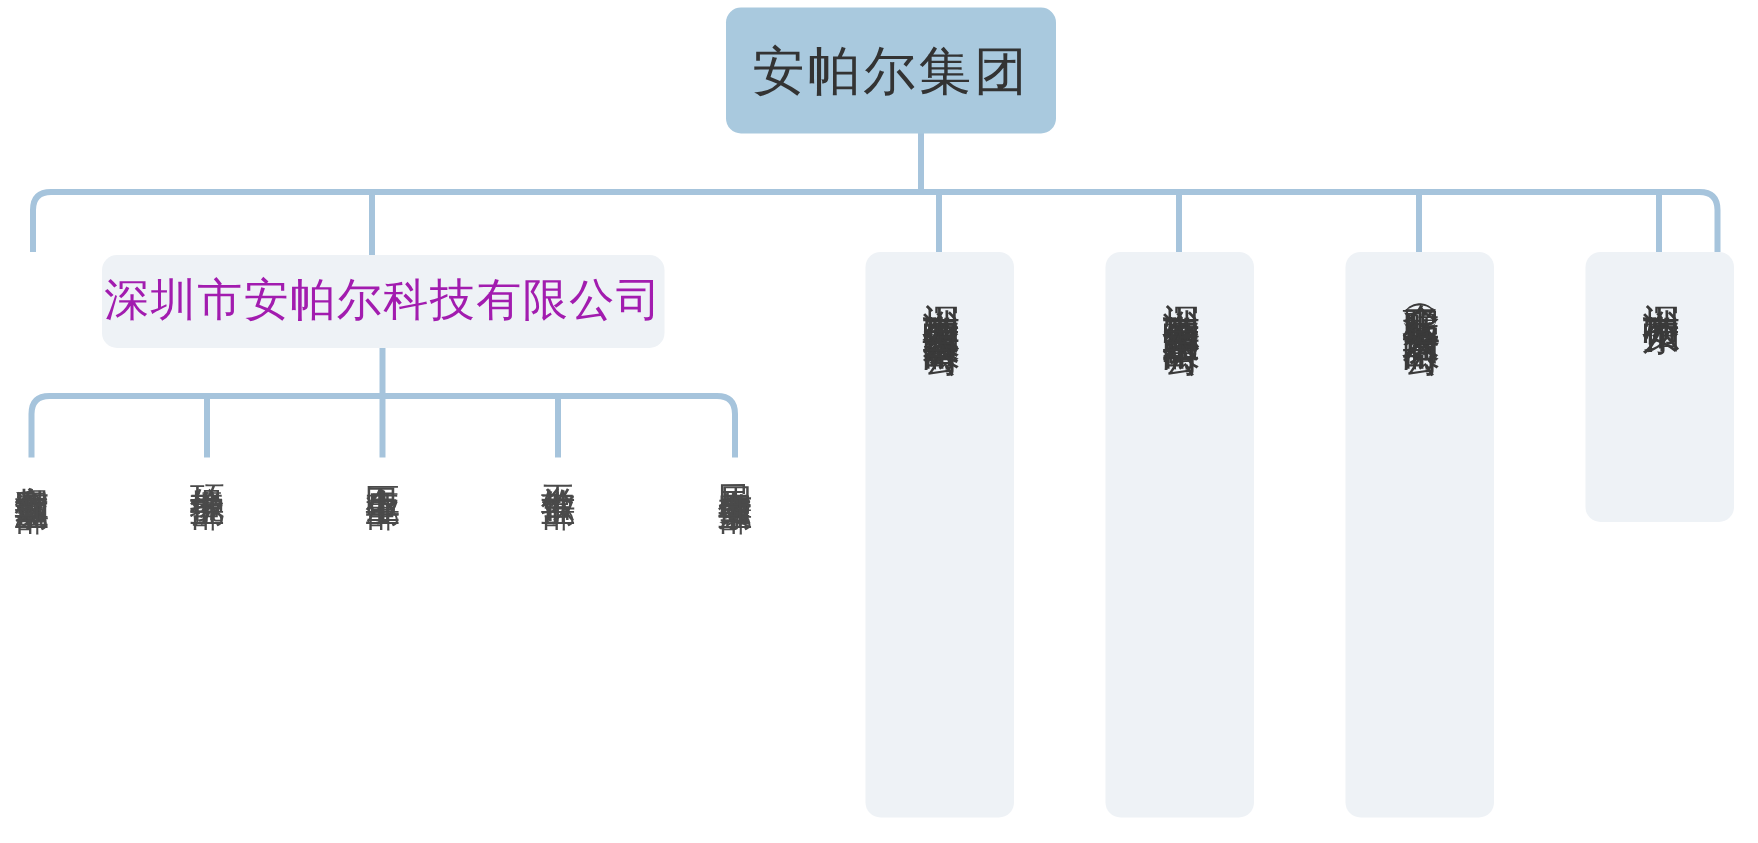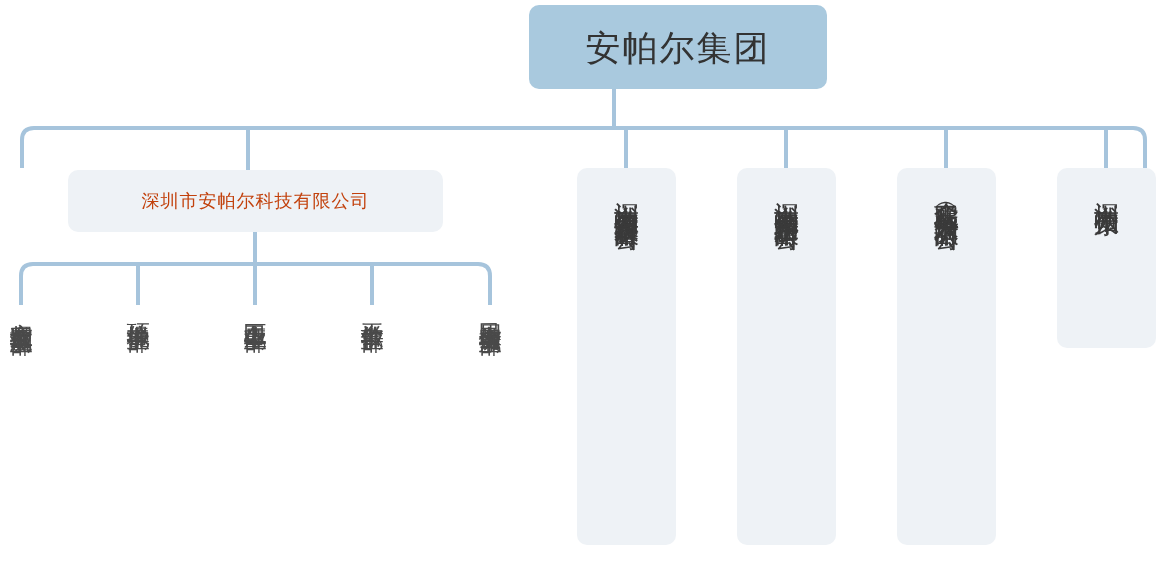--- a/index.html
+++ b/index.html
@@ -17,21 +17,21 @@
     background:#a9c9de;border-radius:10px;color:#3d3d3d;
   }
   .node-root .txt{
     font-size:35px;letter-spacing:2px;color:#333333;line-height:1;
   }
 
   .node-sub{
     background:#eef2f6;border-radius:10px;
   }
   .node-sub .txt{
-    font-size:18px;letter-spacing:1px;color:#c2410c;line-height:1;
+    font-size:30px;letter-spacing:1px;color:#a21caf;line-height:1;
   }
 
   .node-vbox{
     background:#eef2f6;border-radius:10px;
     align-items:flex-start;justify-content:center;padding-top:14px;
   }
   .vtxt{
     writing-mode:vertical-rl;text-orientation:upright;
     font-size:25px;line-height:1.08;letter-spacing:2px;
     color:#3a3a3a;white-space:nowrap;
@@ -65,21 +65,21 @@
       <path d="M 255 232 L 255 266"></path>
 
       <path d="M 21 305 L 21 276 Q 21 264 33 264 L 478 264 Q 490 264 490 276 L 490 305"></path>
 
       <path d="M 138 264 L 138 305"></path>
       <path d="M 255 264 L 255 305"></path>
       <path d="M 372 264 L 372 305"></path>
     </g>
   </svg>
 
-  <div class="node node-root" style="left:484px;top:5px;width:298px;height:84px;margin-left:45px;">
+  <div class="node node-root" style="left:484px;top:5px;width:220px;height:84px;">
     <span class="txt">安帕尔集团</span>
   </div>
 
   <div class="node node-sub" style="left:68px;top:170px;width:375px;height:62px;">
     <span class="txt">深圳市安帕尔科技有限公司</span>
   </div>
 
   <div class="node node-vbox" style="left:577px;top:168px;width:99px;height:377px;">
     <span class="vtxt">深圳市安帕尔仪器设备有限公司</span>
   </div>

